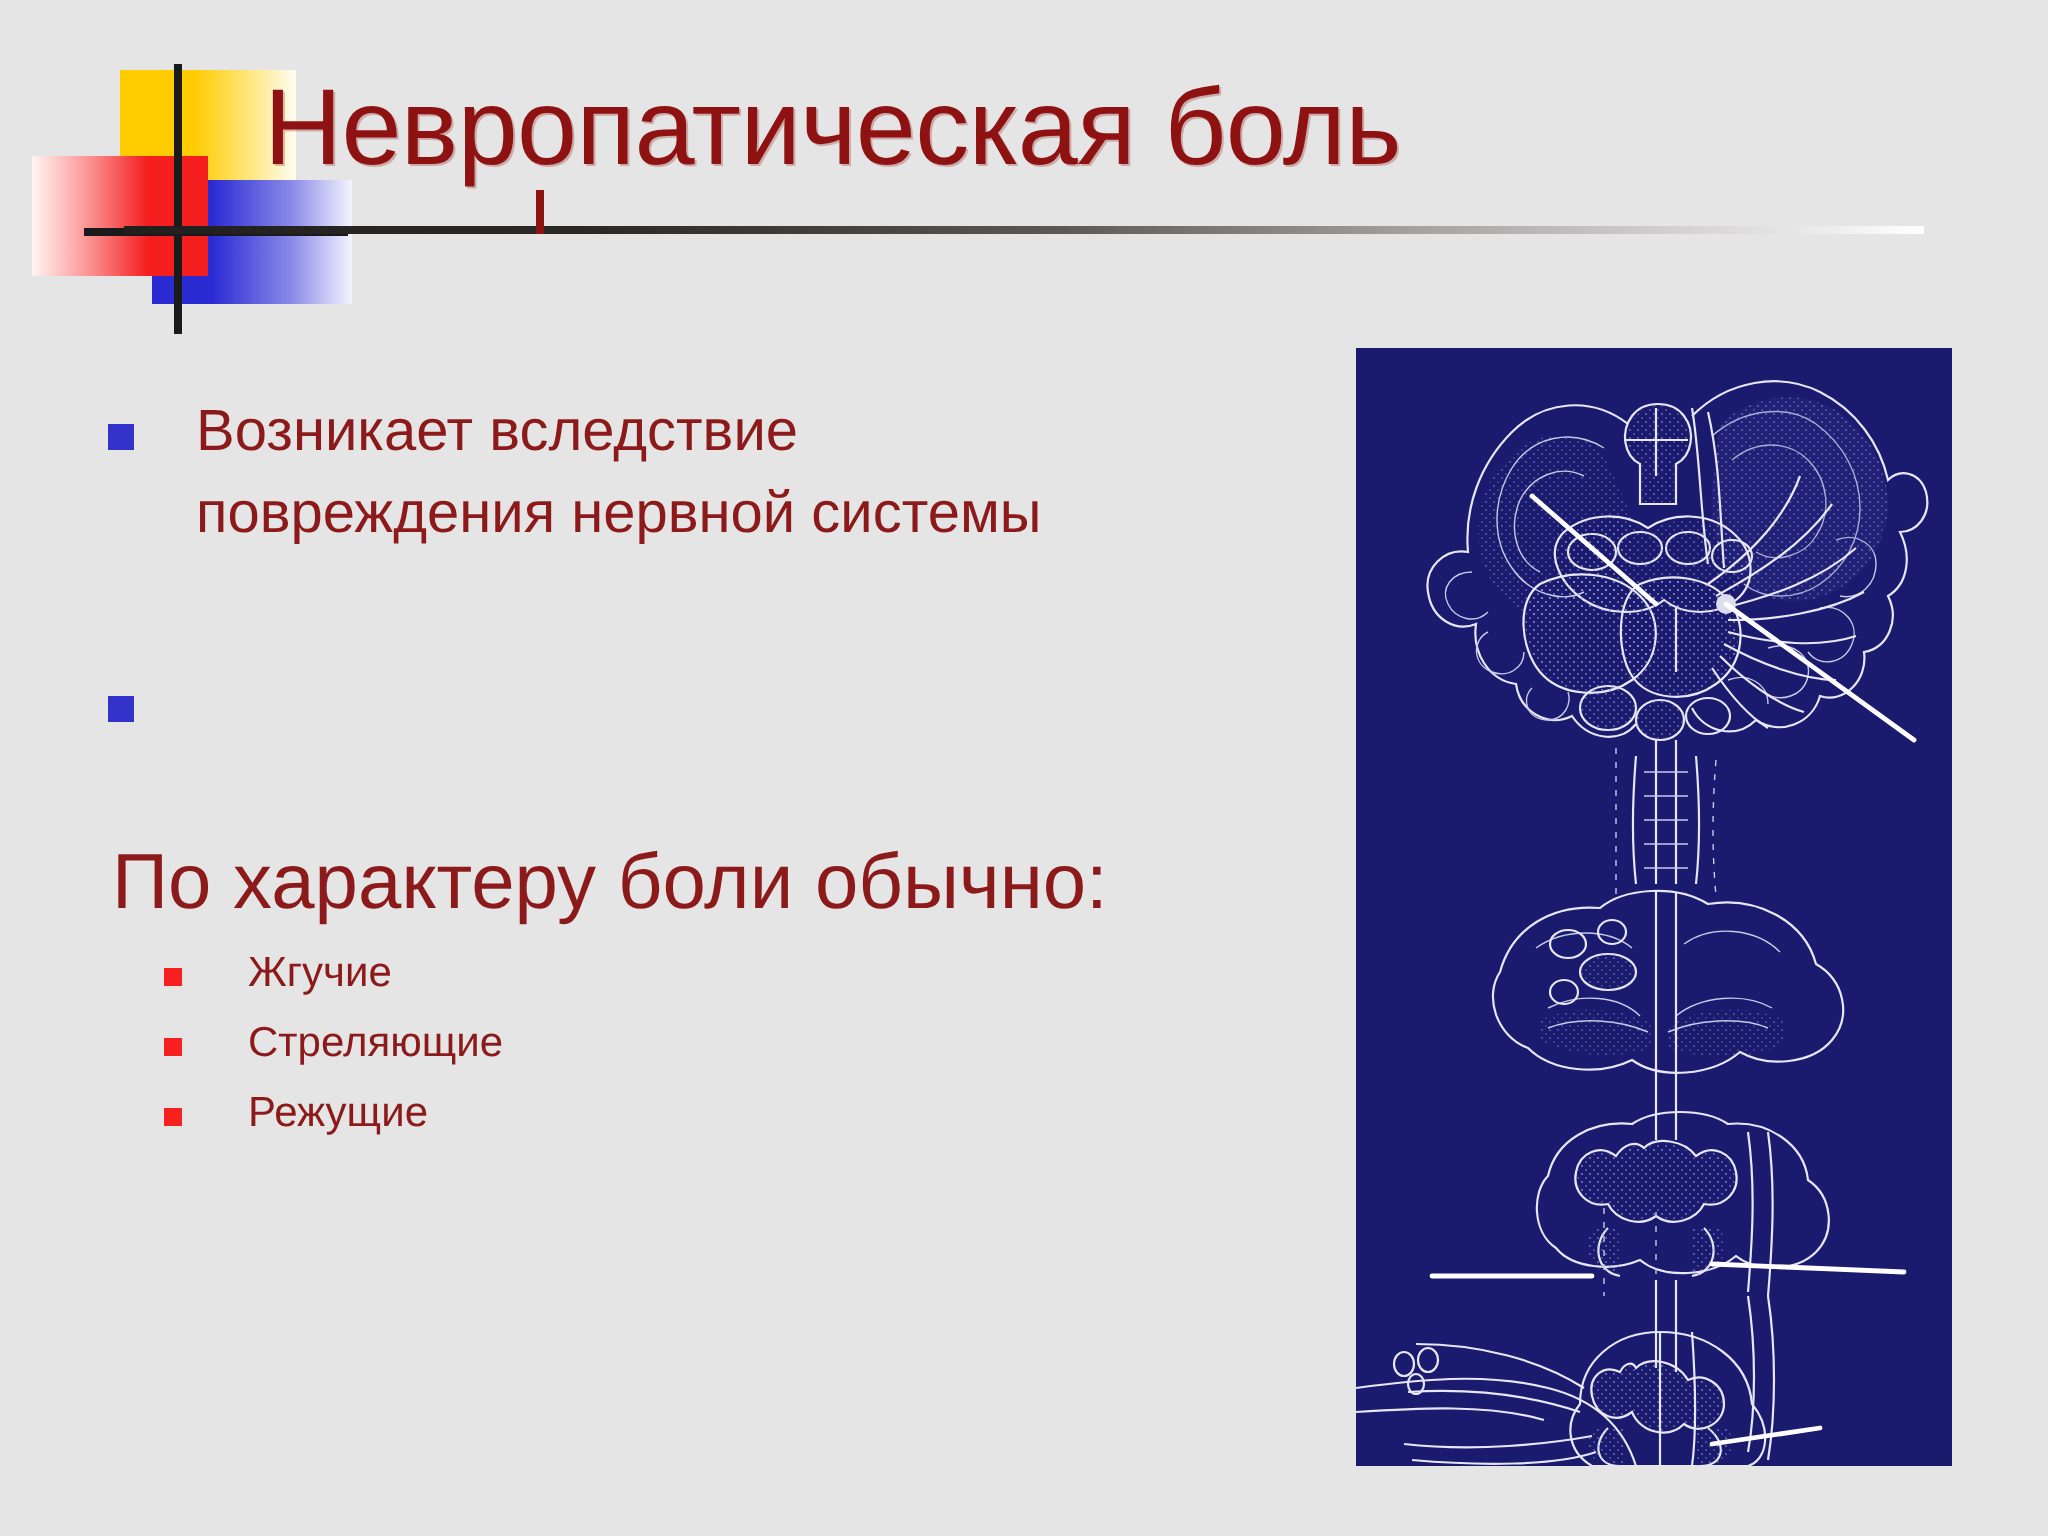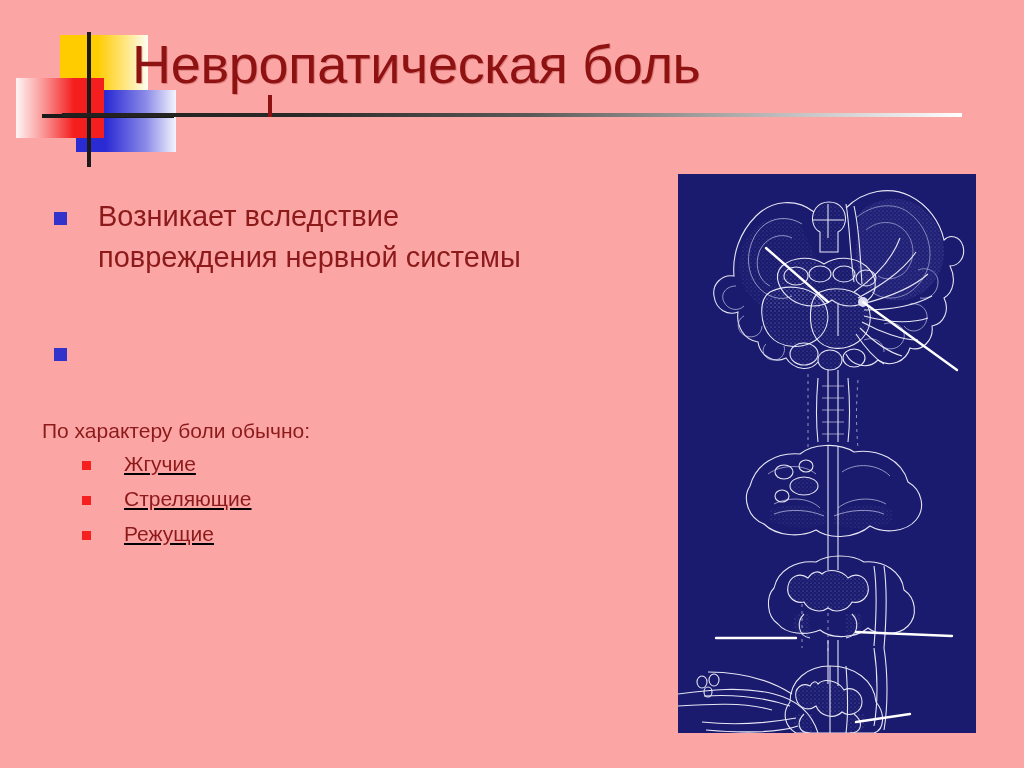--- a/index.html
+++ b/index.html
@@ -16,21 +16,21 @@
     font-family: "Liberation Sans", "DejaVu Sans", sans-serif;
     -webkit-font-smoothing: antialiased;
   }
 
   
   #slide {
     position: absolute;
     left: 0; top: 0;
     width: 1024px;
     height: 768px;
-    background: #fca5a5;
+    background: #e5e5e5;
   }
 
   
   .logo-mark {
     position: absolute;
     left: 14px;
     top: 32px;
     width: 160px;
     height: 135px;
   }
@@ -144,34 +144,33 @@
     font-size: 21px;
     line-height: 1.38;
     color: #8C1A1A;
     margin-left: 33px;
   }
 
   .gap-block { height: 44px; }
   .gap-block-2 { height: 46px; }
 
   .plain-line {
-    font-size: 21px;
+    font-size: 39px;
     line-height: 1.3;
     color: #8C1A1A;
-    margin-left: 42px;
+    margin-left: 56px;
   }
 
   .sub-list {
     margin-top: 6px;
   }
   .sub-row {
     display: flex;
     align-items: flex-start;
     margin-bottom: 6px;
-    text-decoration: underline;
   }
 
   
   .figure-frame {
     position: absolute;
     left: 678px;
     top: 174px;
     width: 298px;
     height: 559px;
     background: #1A1A6E;

